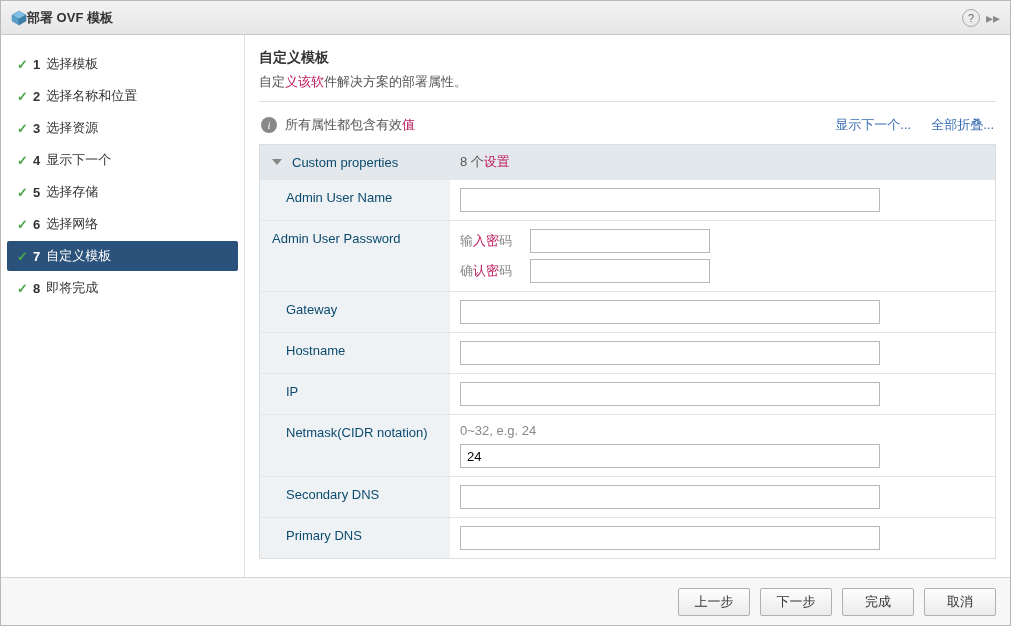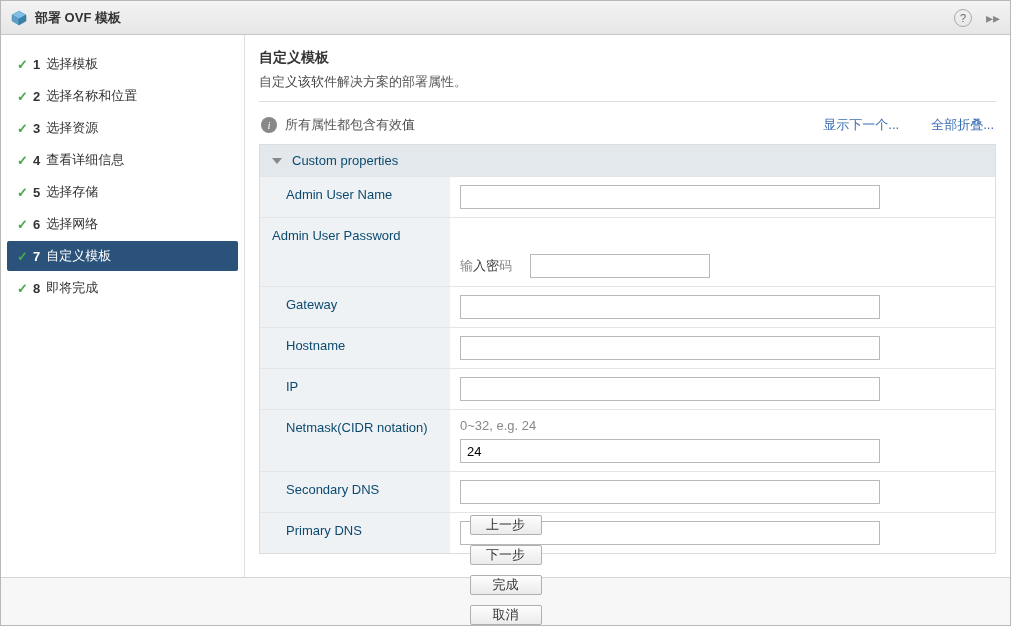--- a/index.html
+++ b/index.html
@@ -13,21 +13,20 @@
       overflow: hidden;
       border: 1px solid #b8b8b8;
     }
     .titlebar {
       height: 34px;
       background: linear-gradient(#f3f3f3, #e6e6e6);
       border-bottom: 1px solid #c8c8c8;
       display: flex;
       align-items: center;
       padding: 12px 10px;
-      gap: 8px;
     }
     .titlebar .cube-icon {
       width: 16px; height: 16px;
       display: inline-flex; align-items: center; justify-content: center;
     }
     .titlebar .title { font-weight: bold; color: #333; flex: 1; }
     .titlebar .help-icon {
       width: 18px; height: 18px; border-radius: 50%;
       border: 1px solid #aaa; display: inline-flex;
       align-items: center; justify-content: center; font-size: 11px; color: #666;
@@ -57,55 +56,55 @@
       color: #fff;
     }
     .step .num { margin-right: 6px; font-weight: bold; }
     .main {
       flex: 1;
       padding: 14px 14px 0 14px;
       overflow: hidden;
     }
     .page-heading { font-weight: bold; font-size: 14px; margin-bottom: 6px; color: #333;}
     .page-desc { color: #555; margin-bottom: 10px; }
-    .faded { color: #404040; }
+    .faded { color: #be185d; }
     .divider { height: 1px; background: #ddd; margin-bottom: 14px; }
     .status-row {
       display: flex; align-items: center; gap: 8px; margin-bottom: 10px;
       padding: 0 2px;
     }
     .info-icon { width:16px; height:16px; border-radius:50%; background:#888; color:#fff; display:inline-flex; align-items:center; justify-content:center; font-size:11px; font-style: italic; font-family: Georgia, serif;}
     .status-text { color:#555; flex:1;}
-    .link { color: #3b6db3; cursor: pointer; margin-left: 24px; }
+    .link { color: #3b6db3; cursor: pointer; margin-left: 12px; }
     .grid {
       border: 1px solid #ddd;
     }
     .grow { display:flex; border-bottom:1px solid #e5e5e5; }
     .grow:last-child{border-bottom:none;}
     .glabel {
       width: 190px; background: #eef2f5; padding: 10px 12px; color:#0c4a6e;
       display:flex; align-items:flex-start;
     }
     .gvalue { flex:1; padding: 8px 10px; display:flex; flex-direction:column; gap:6px;}
     .section-header { background: #e3e8ec; }
     .section-header .glabel{ background: #e3e8ec; padding: 8px 12px; display:flex; align-items:center; gap:6px;}
     .section-header .gvalue{ color:#555; padding:8px 10px;}
     .caret { display:inline-block; width:0;height:0; border-left:5px solid transparent; border-right:5px solid transparent; border-top:6px solid #888; margin-right:4px;}
     input[type=text], input[type=password]{
       border:1px solid #b8b8b8; height:24px; padding:2px 6px; font-size:13px;
     }
     .wide { width: 420px; }
     .short { width: 180px; }
-    .subrow{display:flex; align-items:center; gap:10px;margin-top:28px;}
+    .subrow{display:flex; align-items:center; gap:10px;}
     .sublabel{ color:#888; width:60px;}
     .hint{ color:#888; font-size:13px; }
     .footer {
       height: 48px; border-top:1px solid #d5d5d5;
       display:flex; align-items:center; justify-content:flex-end;
-      gap:10px; padding: 0 14px; background:#f7f7f7;flex-direction:column;
+      gap:10px; padding: 0 14px; background:#f7f7f7;
     }
     .btn {
       min-width:72px; height:28px; border:1px solid #b0b0b0;
       background: linear-gradient(#fdfdfd,#ebebeb);
       border-radius:2px; cursor:pointer; font-size:13px; color:#333;
     }
   </style>
 </head>
 <body>
 
@@ -135,21 +134,21 @@
         <span>选择名称和位置</span>
       </div>
     <div class="step">
         <span class="check">✓</span>
         <span class="num">3</span>
         <span>选择资源</span>
       </div>
     <div class="step">
         <span class="check">✓</span>
         <span class="num">4</span>
-        <span>查看详细信息</span>
+        <span>显示下一个</span>
       </div>
     <div class="step">
         <span class="check">✓</span>
         <span class="num">5</span>
         <span>选择存储</span>
       </div>
     <div class="step">
         <span class="check">✓</span>
         <span class="num">6</span>
         <span>选择网络</span>
@@ -177,34 +176,41 @@
       <span class="link">显示下一个...</span>
       <span class="link">全部折叠...</span>
     </div>
 
     <div class="grid">
       <div class="grow section-header">
         <div class="glabel">
             <span class="caret"></span>
             <span>Custom properties</span>
           </div>
+        <div class="gvalue">
+            <span><span>8 个</span><span class="faded">设置</span></span>
+          </div>
       </div>
 
       <div class="grow">
         <div class="glabel" style="padding-left:26px">Admin User Name</div>
         <div class="gvalue">
             <input type="text" class="wide" style="">
           </div>
       </div>
 
       <div class="grow">
         <div class="glabel" style="padding-left:12px">Admin User Password</div>
         <div class="gvalue">
           <div class="subrow">
             <span class="sublabel"><span>输</span><span class="faded">入密</span><span>码</span></span>
+            <input type="password" class="short" style="">
+          </div>
+          <div class="subrow">
+            <span class="sublabel"><span>确</span><span class="faded">认密</span><span>码</span></span>
             <input type="password" class="short" style="">
           </div>
         </div>
       </div>
 
       <div class="grow">
         <div class="glabel" style="padding-left:26px">Gateway</div>
         <div class="gvalue">
             <input type="text" class="wide" style="">
           </div>

